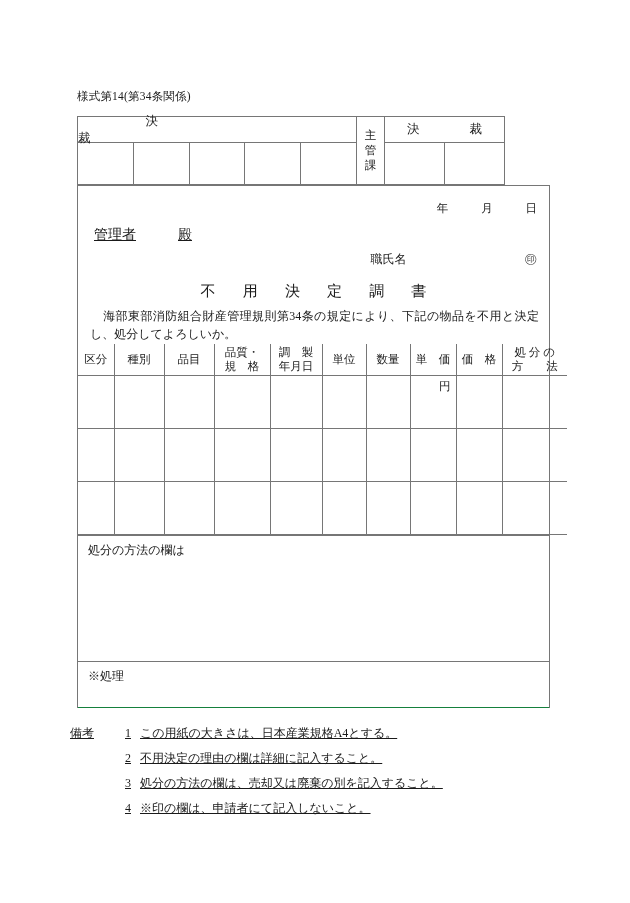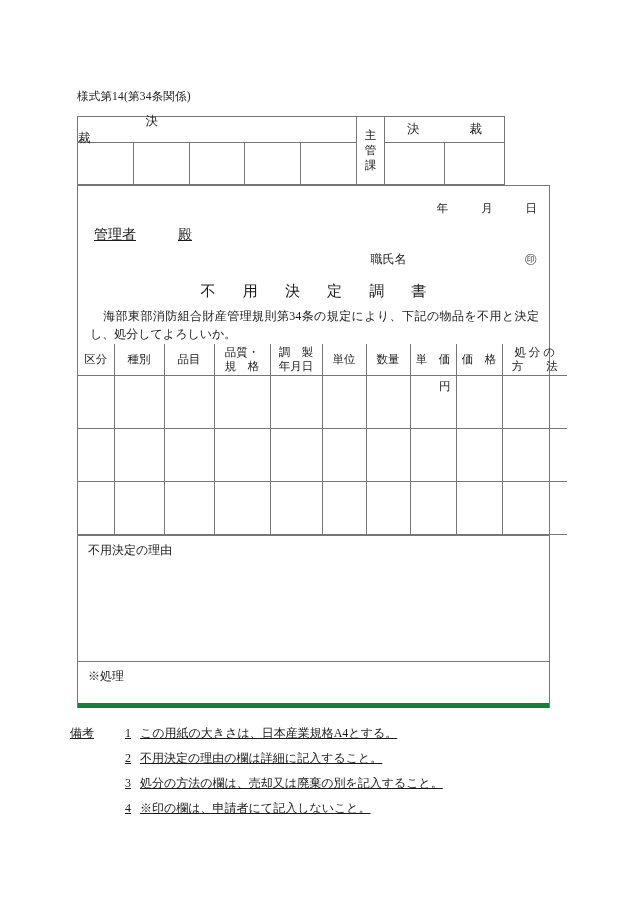--- a/index.html
+++ b/index.html
@@ -254,21 +254,21 @@
   }
   .reason .lbl {
     position: absolute;
     left: 10px;
     top: 6px;
     font-size: 12px;
   }
   .process {
     position: relative;
     height: 46px;
-    border-bottom: 5px solid #15803d;
+    border-bottom: 1px solid #15803d;
     box-sizing: border-box;
   }
   .process .lbl {
     position: absolute;
     left: 10px;
     top: 6px;
     font-size: 12px;
   }
 
   
@@ -439,21 +439,21 @@
           <td></td>
           <td></td>
           <td></td>
           <td></td>
           <td></td>
         </tr>
       </tbody>
     </table>
 
     <div class="reason">
-      <span class="lbl">不用決定の理由</span>
+      <span class="lbl">処分の方法の欄は</span>
     </div>
 
     <div class="process">
       <span class="lbl">※処理</span>
     </div>
 
   </div>
 
   <div class="remarks">
     <div class="row">

